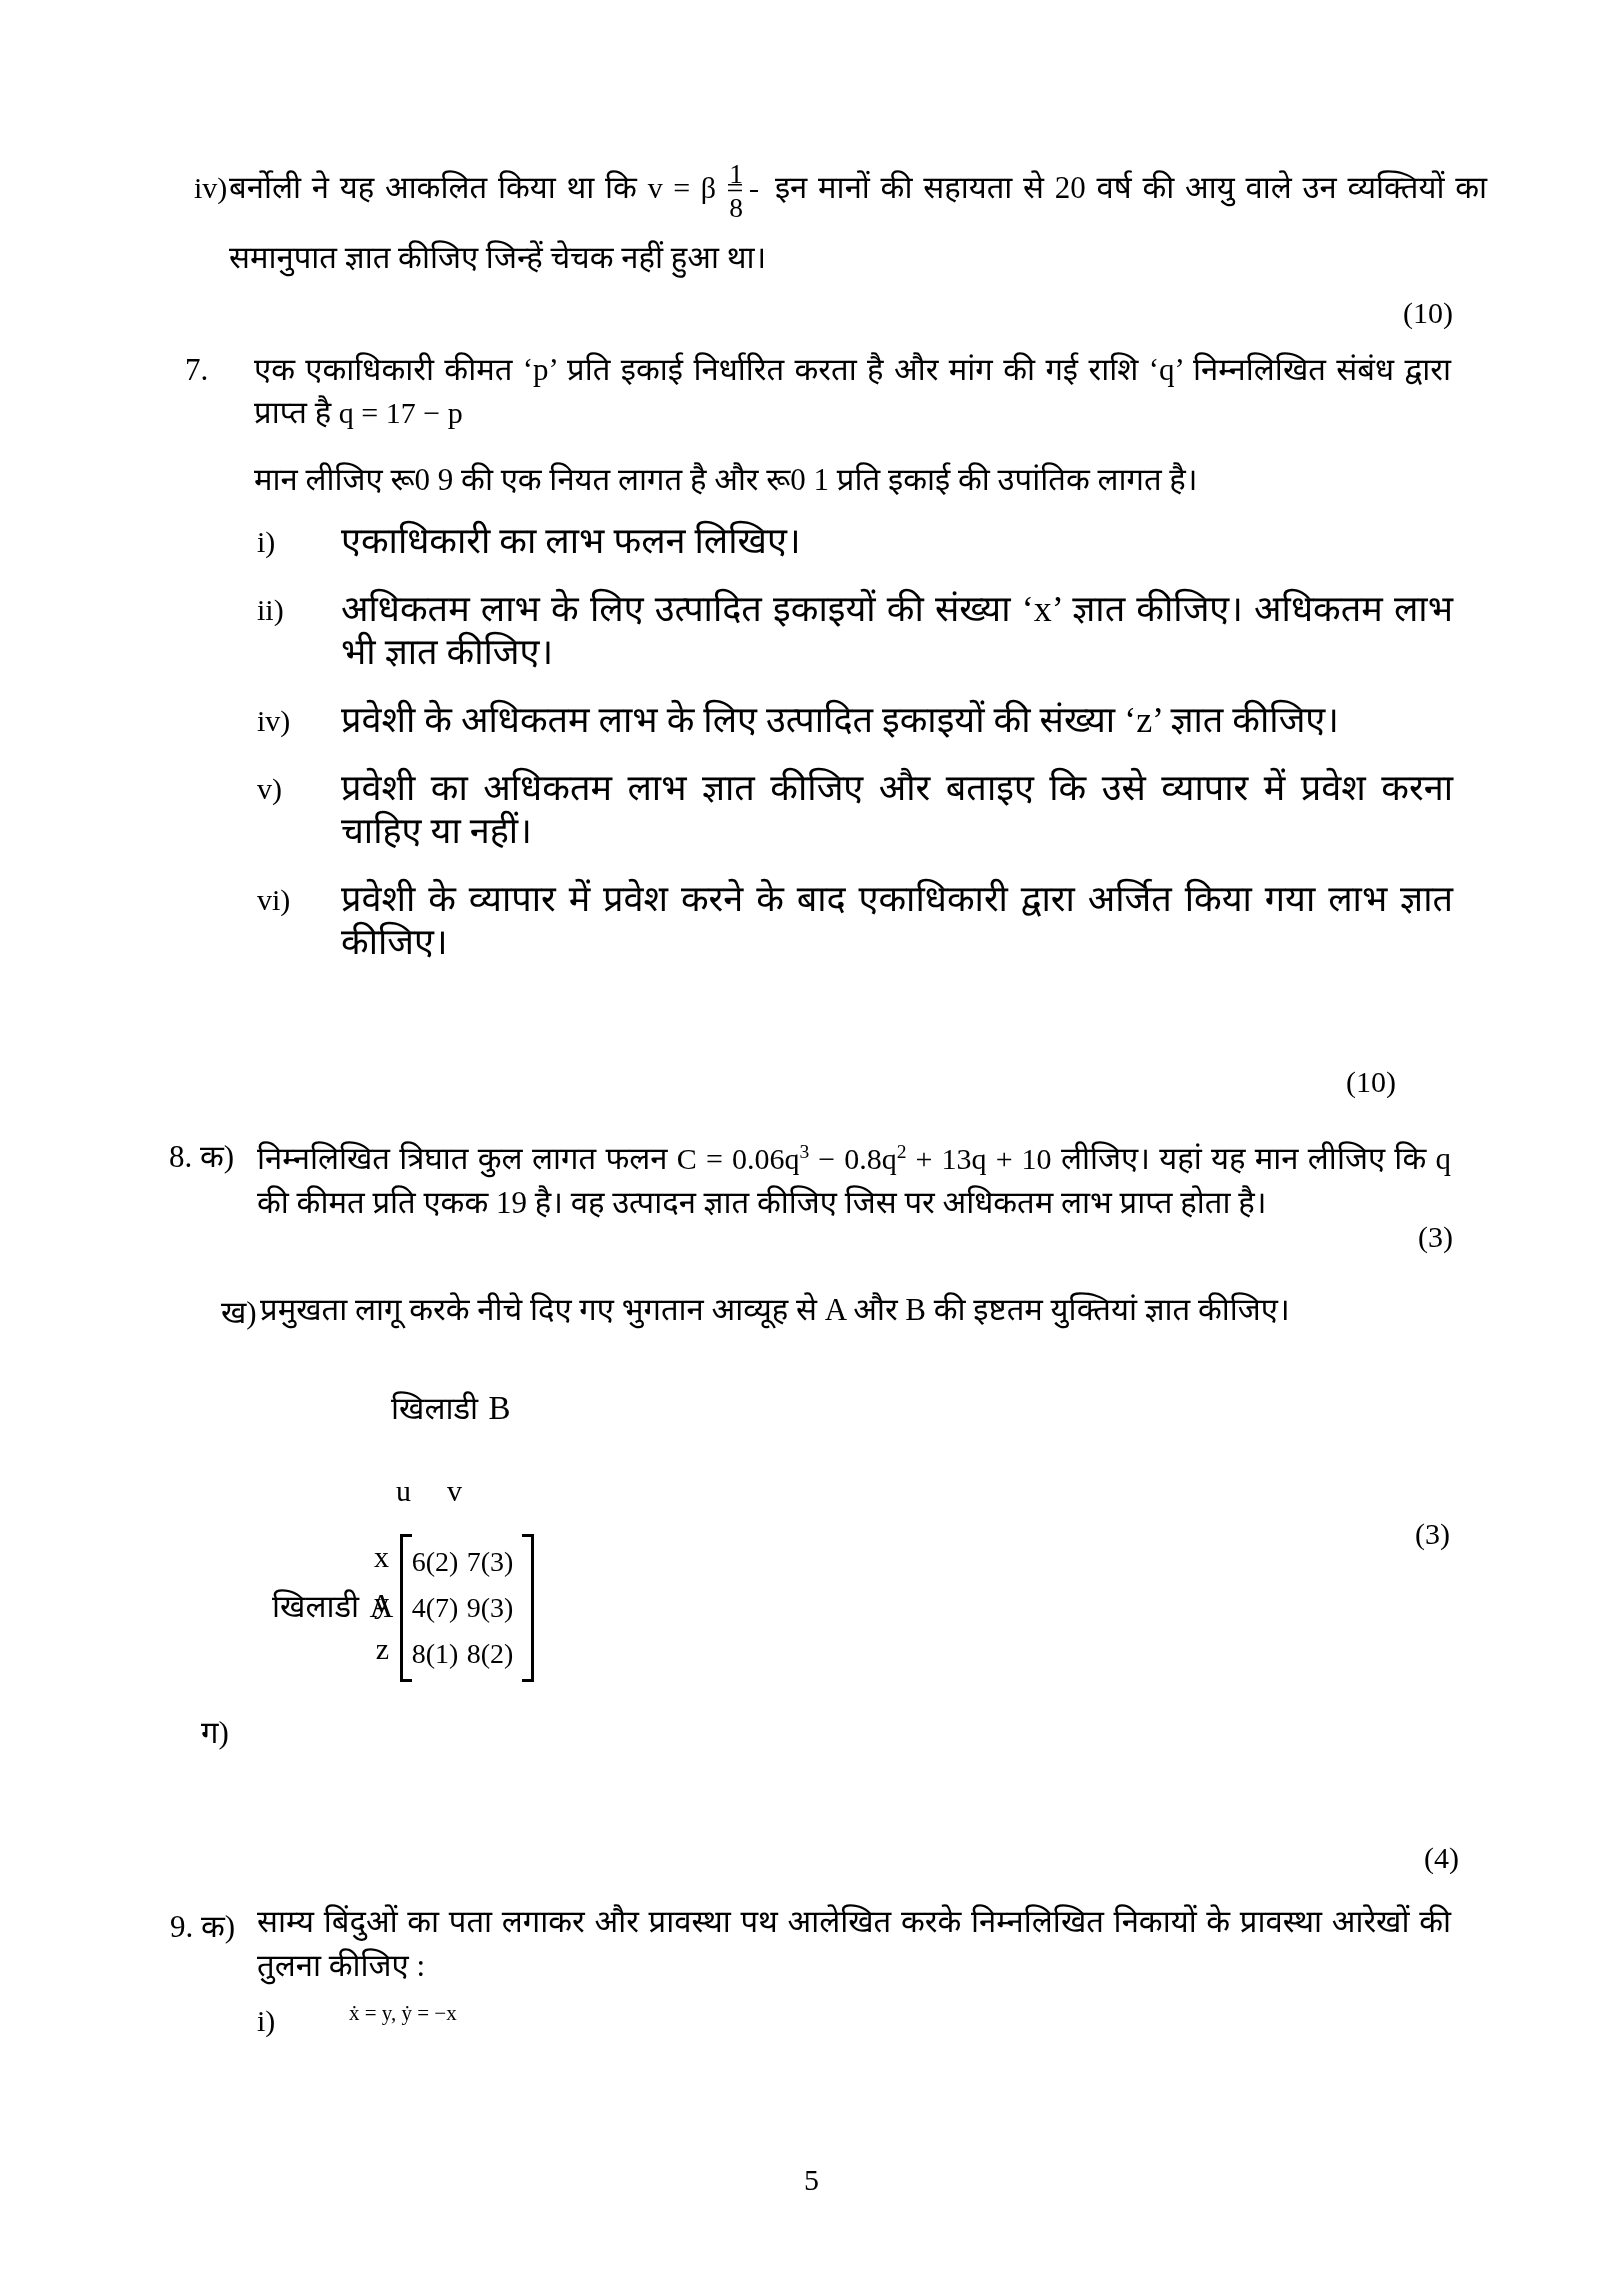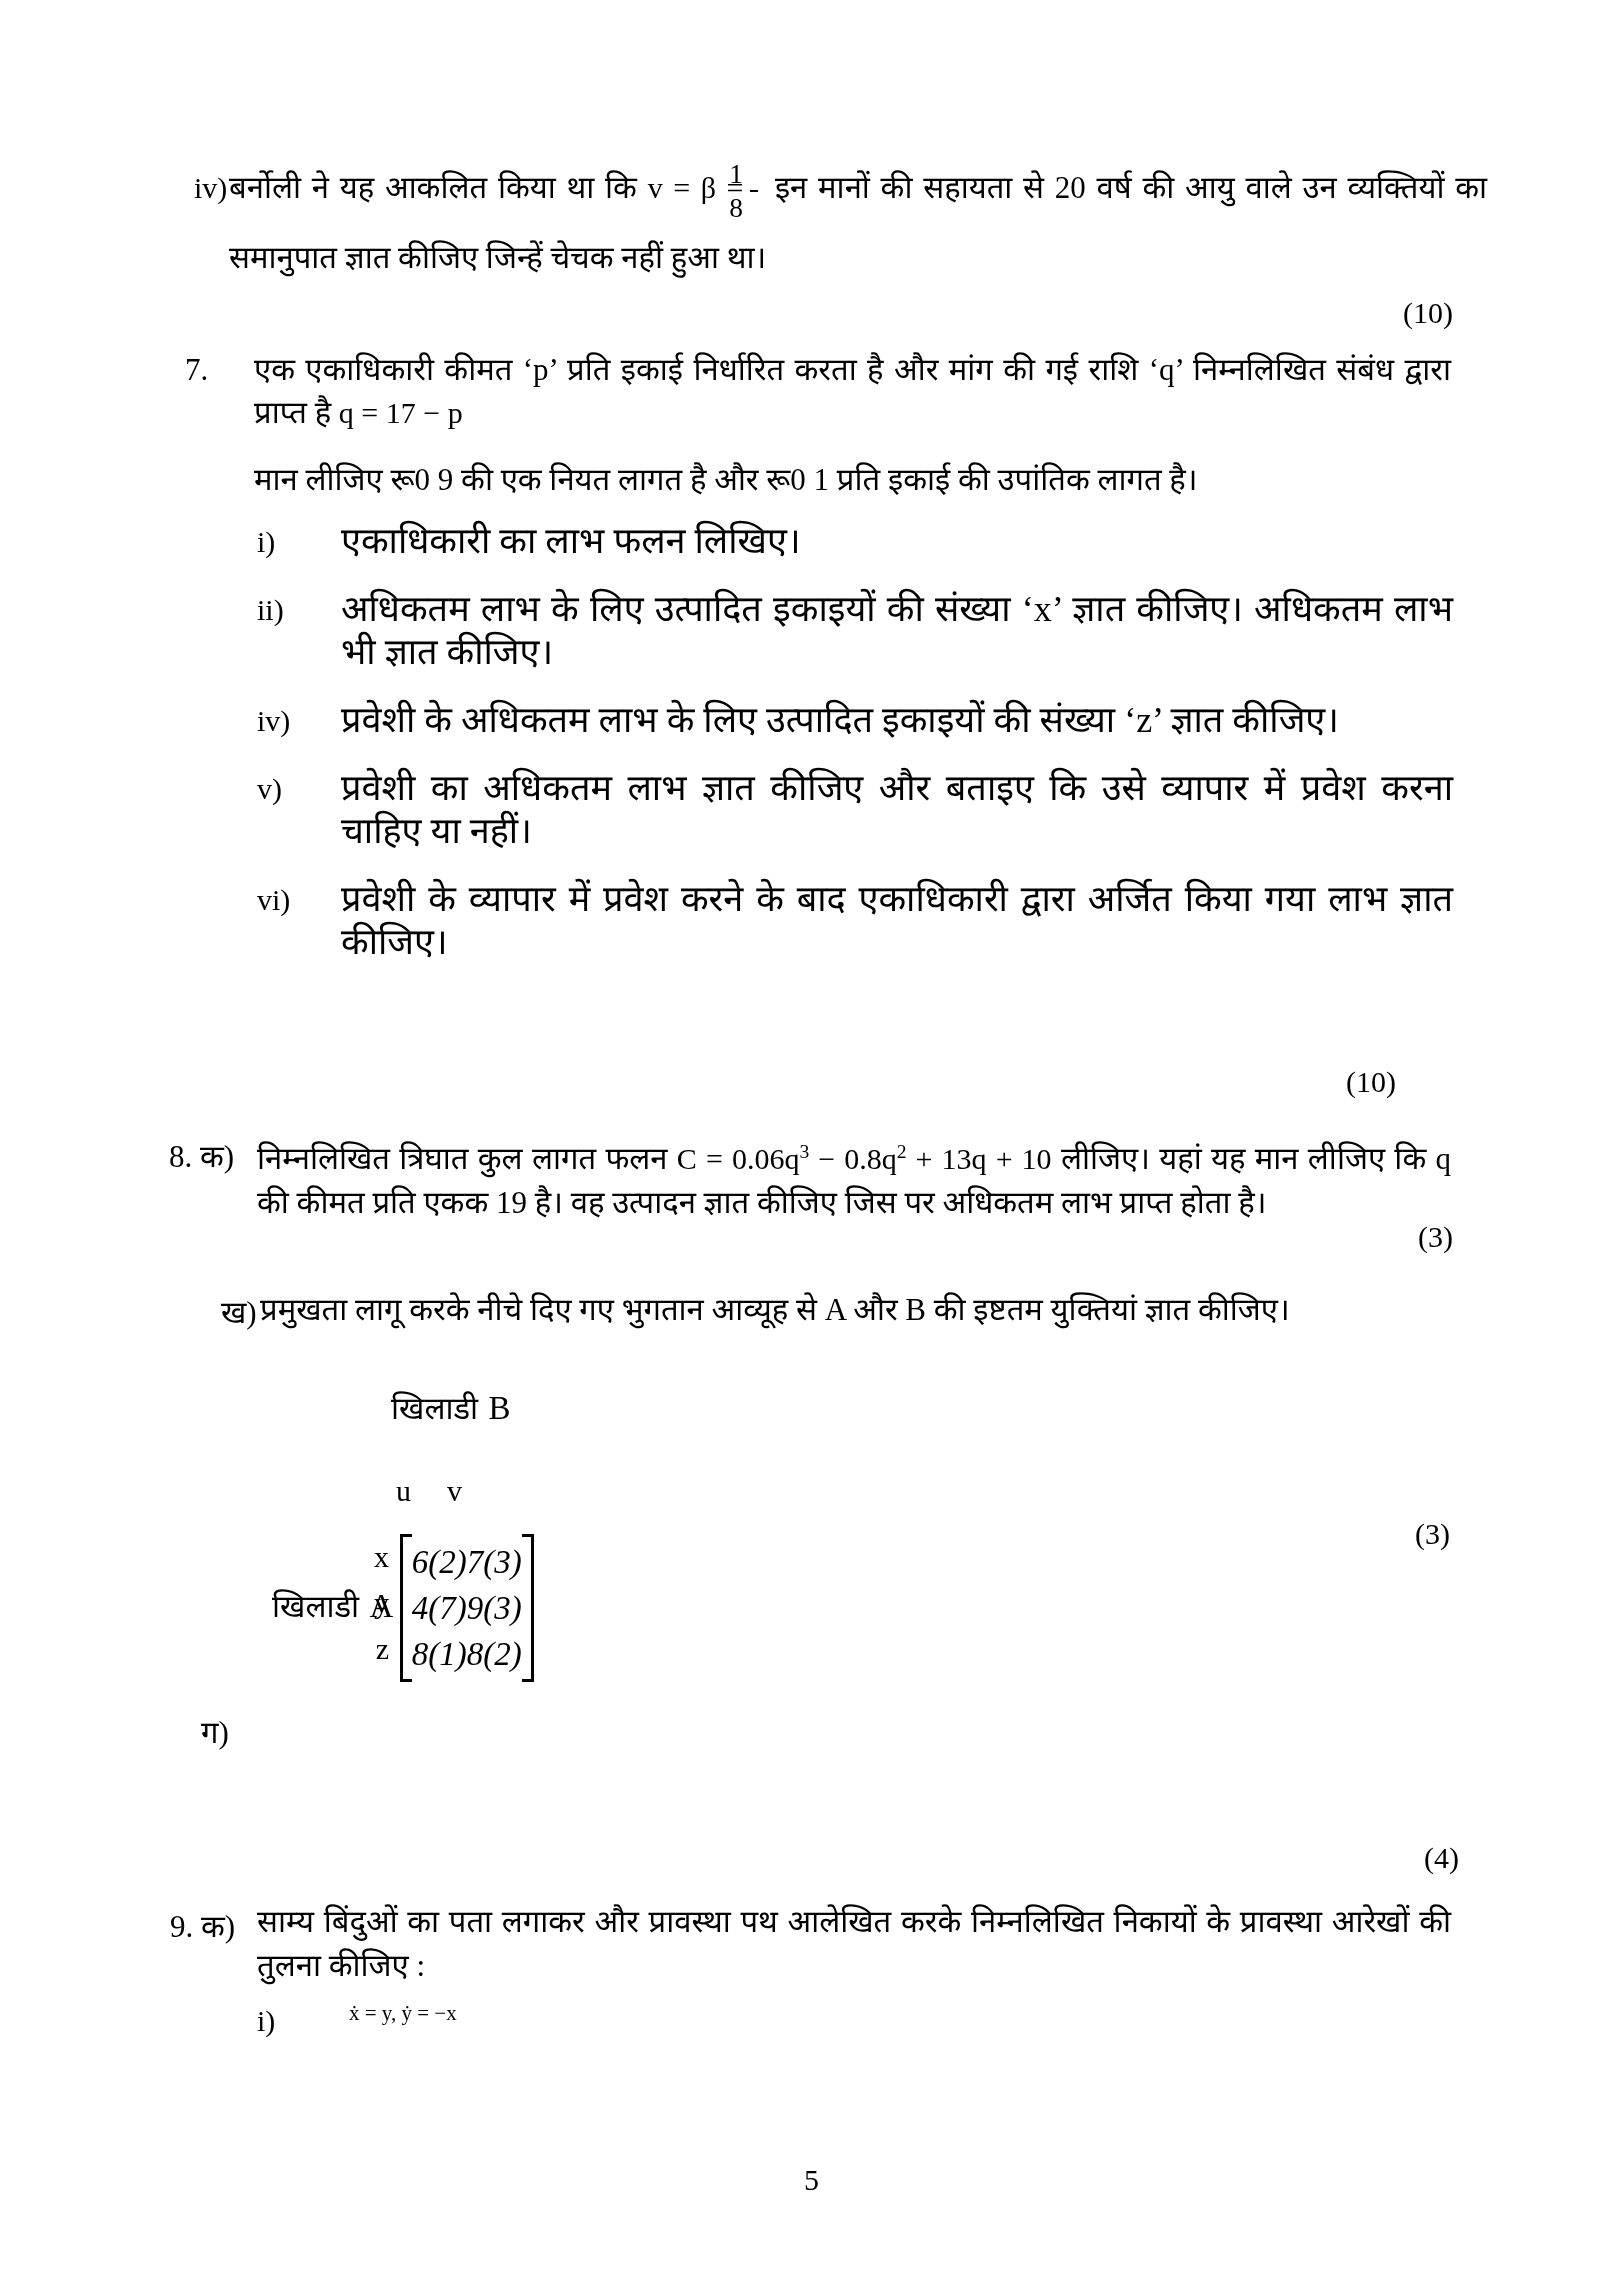--- a/index.html
+++ b/index.html
@@ -53,21 +53,21 @@
     width:9.2px;
     border-right:3.3px solid #000;
     border-top:3.3px solid #000;
     border-bottom:3.3px solid #000;
   }
   .m-grid {
     display:grid;
     grid-template-columns:55px 55px;
     padding:5.2px 0;
   }
-  .m-cell { height:46px; line-height:46px; font-size:33px; text-align:left;font-style:italic; }
+  .m-cell { height:46px; line-height:46px; font-size:28px; text-align:left; }
 </style>
 </head>
 <body>
 
 <div class="page">
 
   <div class="abs para" style="left:194px; top:154px; width:1258px; line-height:67px; padding-left:35px; text-indent:-35px;">
     <span style="display:inline-block; width:35px; text-indent:0; font-size:30px;">iv)</span><span>बर्नोली ने यह आकलित किया था कि</span>
     <span class="mi"><span>v = β =</span><span class="frac"><span class="num">1</span><span class="den">8</span></span></span>
     <span>इन मानों की सहायता से 20 वर्ष की आयु वाले उन व्यक्तियों का समानुपात ज्ञात कीजिए जिन्हें चेचक नहीं हुआ था।</span>

